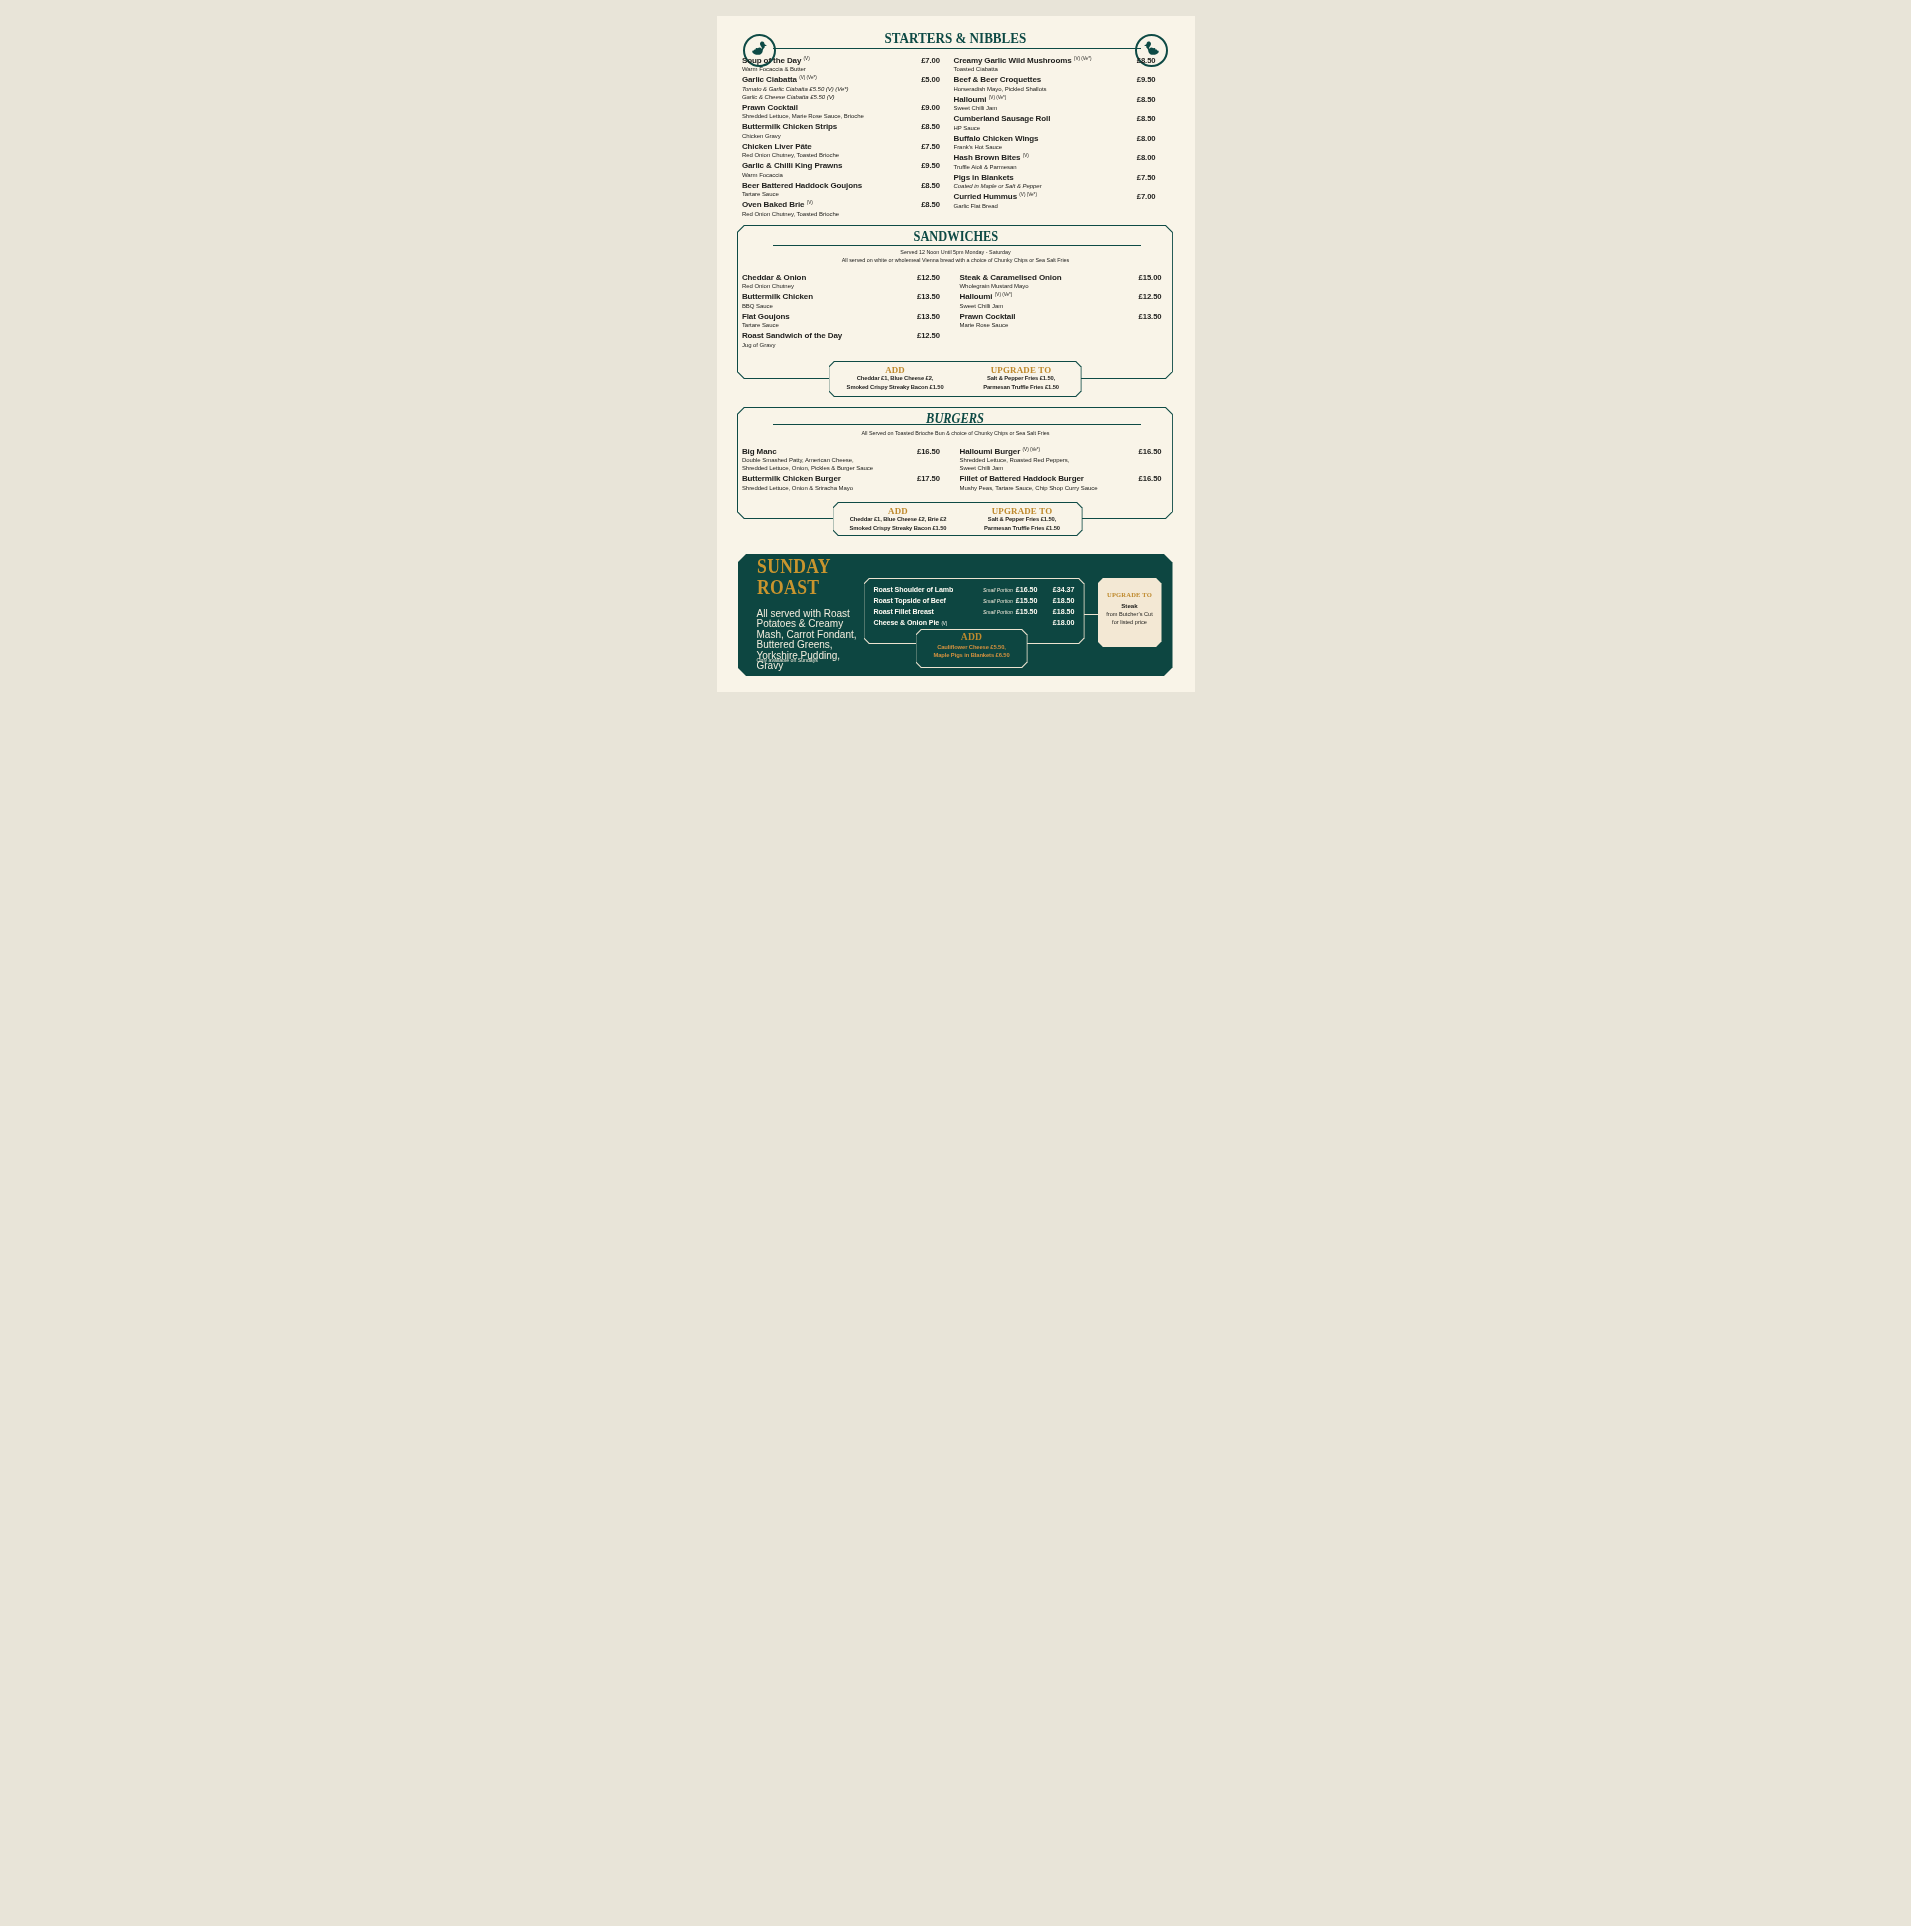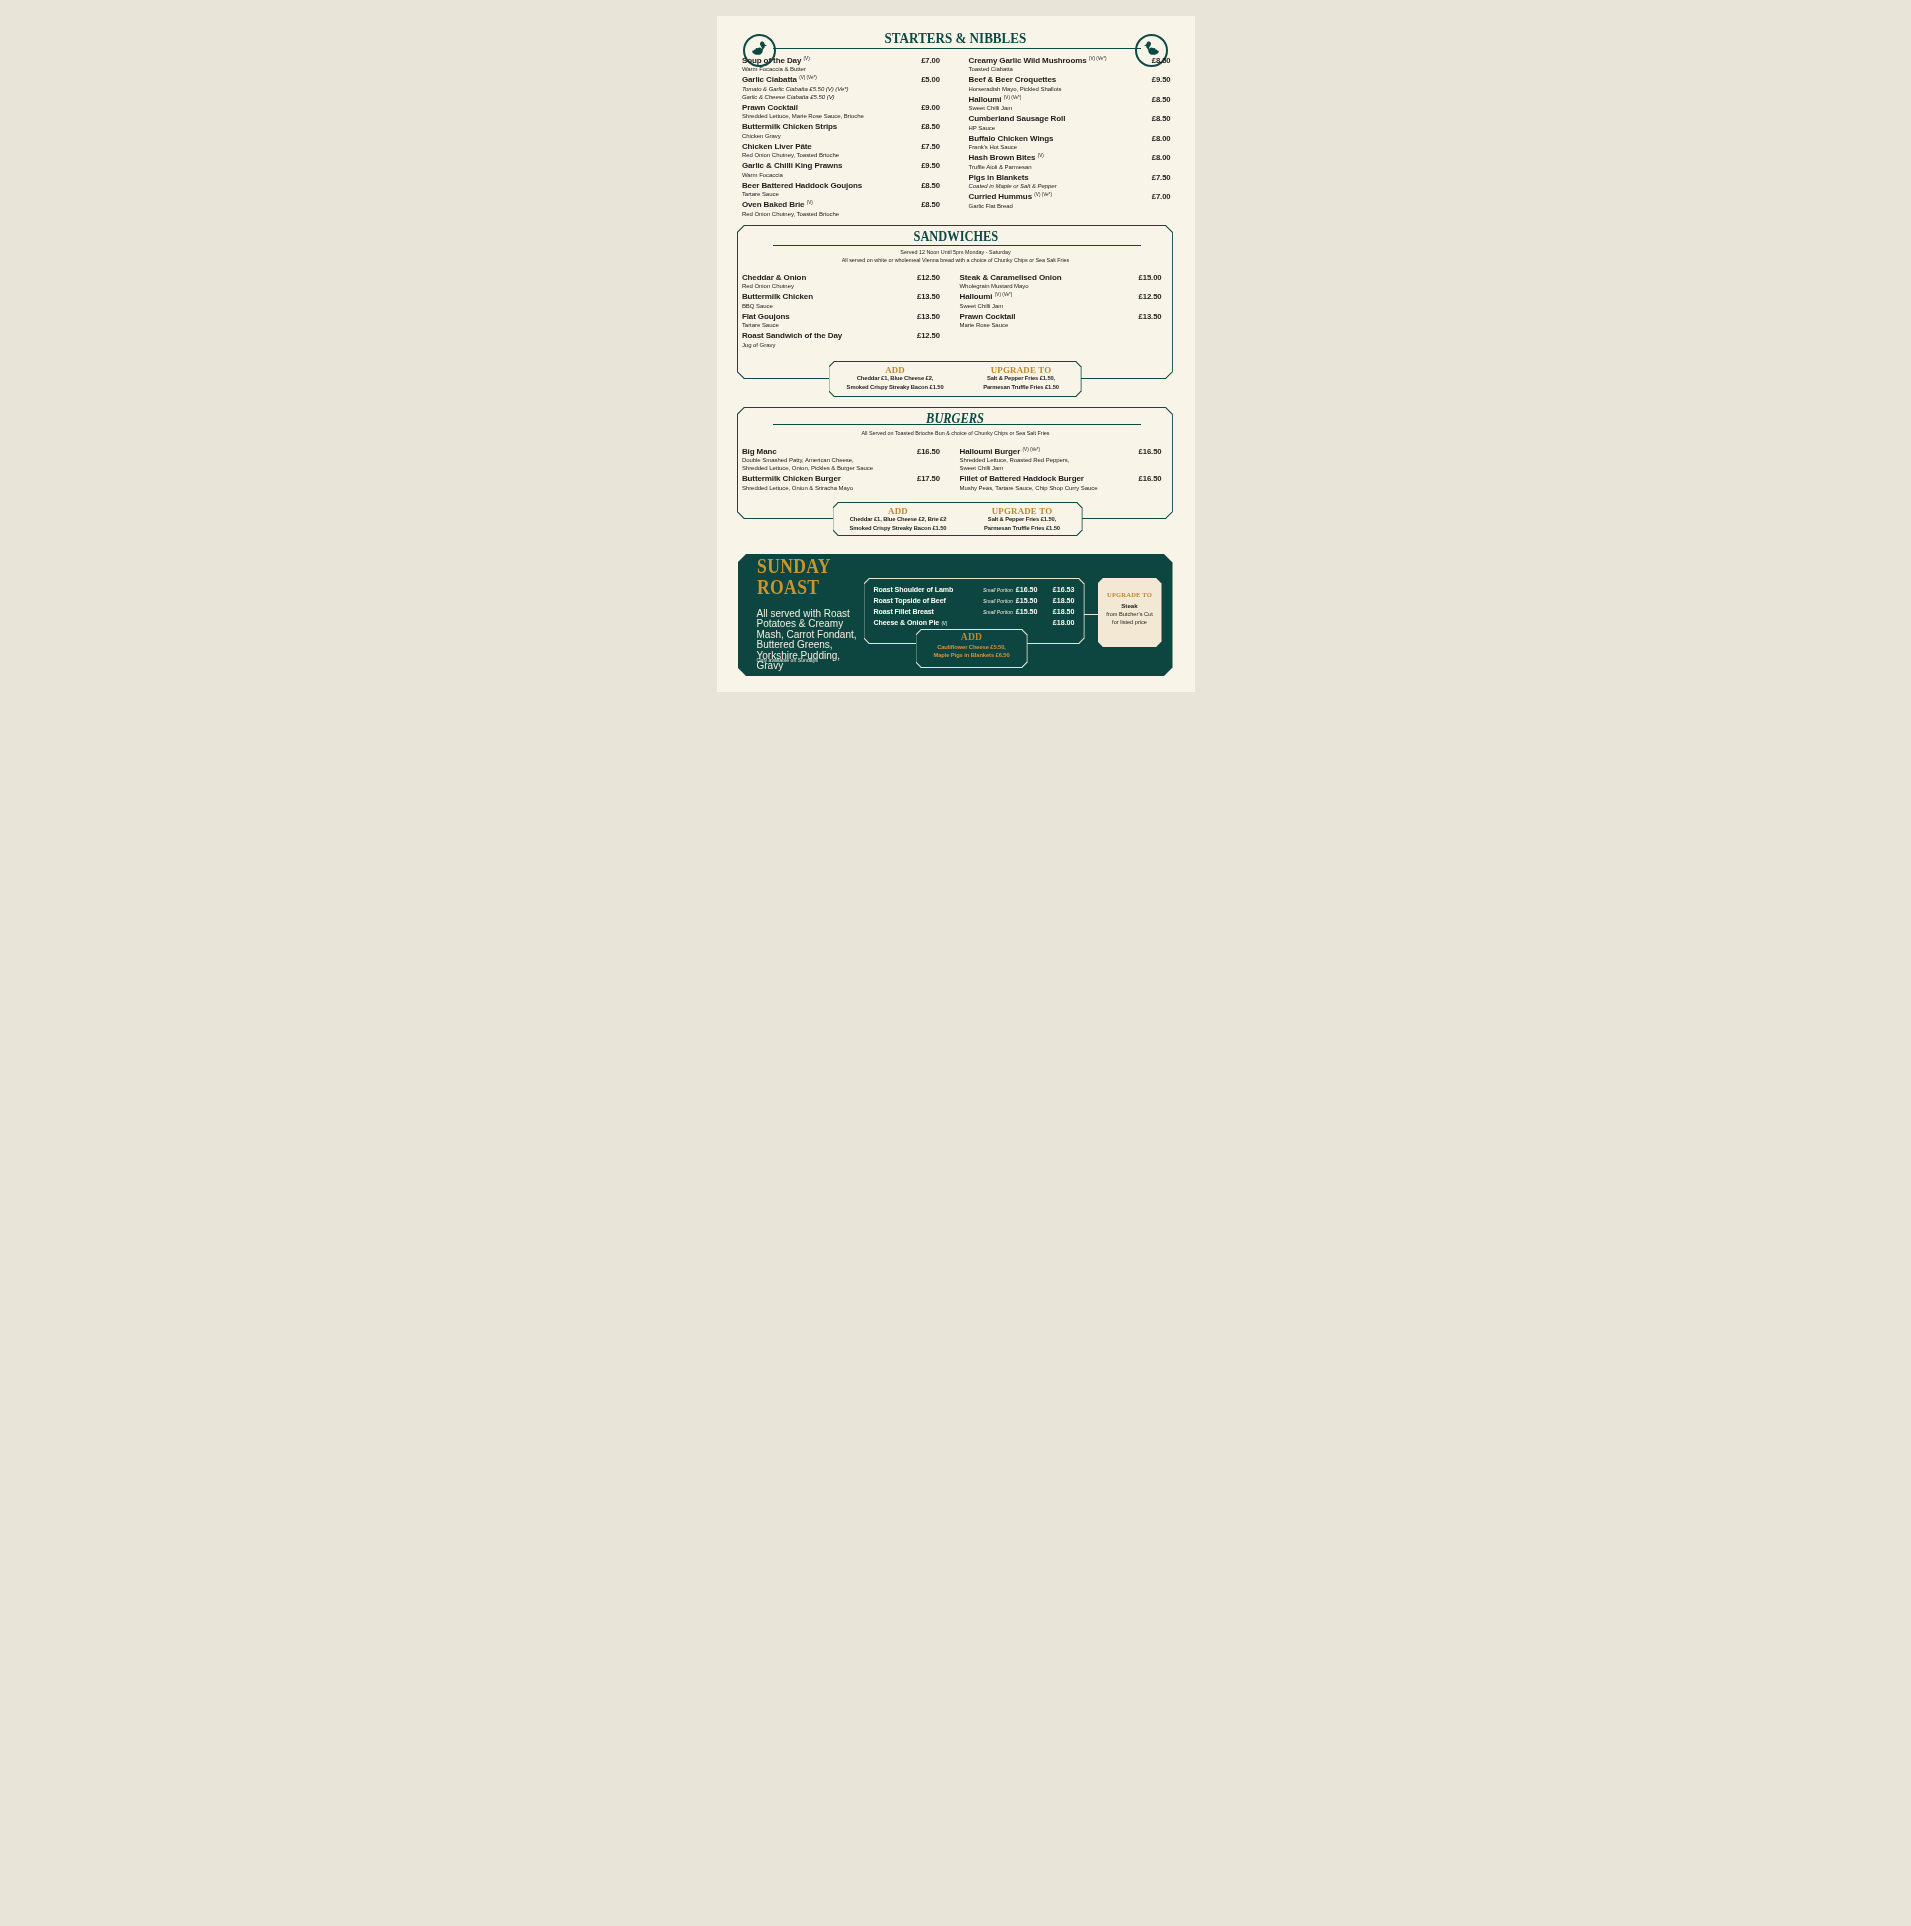--- a/index.html
+++ b/index.html
@@ -131,21 +131,21 @@
     <div class="item">
       <div class="ih">
           <span class="nm">Oven Baked Brie</span>
           <span class="tg">(V)</span>
           <span class="pr">£8.50</span>
         </div>
       <div class="ds">Red Onion Chutney, Toasted Brioche</div>
     </div>
   </div>
 
-  <div class="abs" style="left:252px;top:40px;width:202px;">
+  <div class="abs" style="left:237px;top:40px;width:202px;">
     <div class="item">
       <div class="ih">
           <span class="nm">Creamy Garlic Wild Mushrooms</span>
           <span class="tg">(V) (Ve*)</span>
           <span class="pr">£8.50</span>
         </div>
       <div class="ds">Toasted Ciabatta</div>
     </div>
     <div class="item">
       <div class="ih">
@@ -358,21 +358,21 @@
 
   <div class="abs" style="left:367px;top:598px;width:14.6px;height:0.8px;background:var(--lncream);"></div>
 
   <div class="abs" style="left:157px;top:570px;width:201px;">
     <div class="rrow">
       <span class="rnm">Roast Shoulder of Lamb</span>
       <span class="rsp">
           <span class="rspl">Small Portion</span>
           <span class="rspv">£16.50</span>
         </span>
-      <span class="rpr">£16.53</span>
+      <span class="rpr">£34.37</span>
     </div>
     <div class="rrow">
       <span class="rnm">Roast Topside of Beef</span>
       <span class="rsp">
           <span class="rspl">Small Portion</span>
           <span class="rspv">£15.50</span>
         </span>
       <span class="rpr">£18.50</span>
     </div>
     <div class="rrow">

